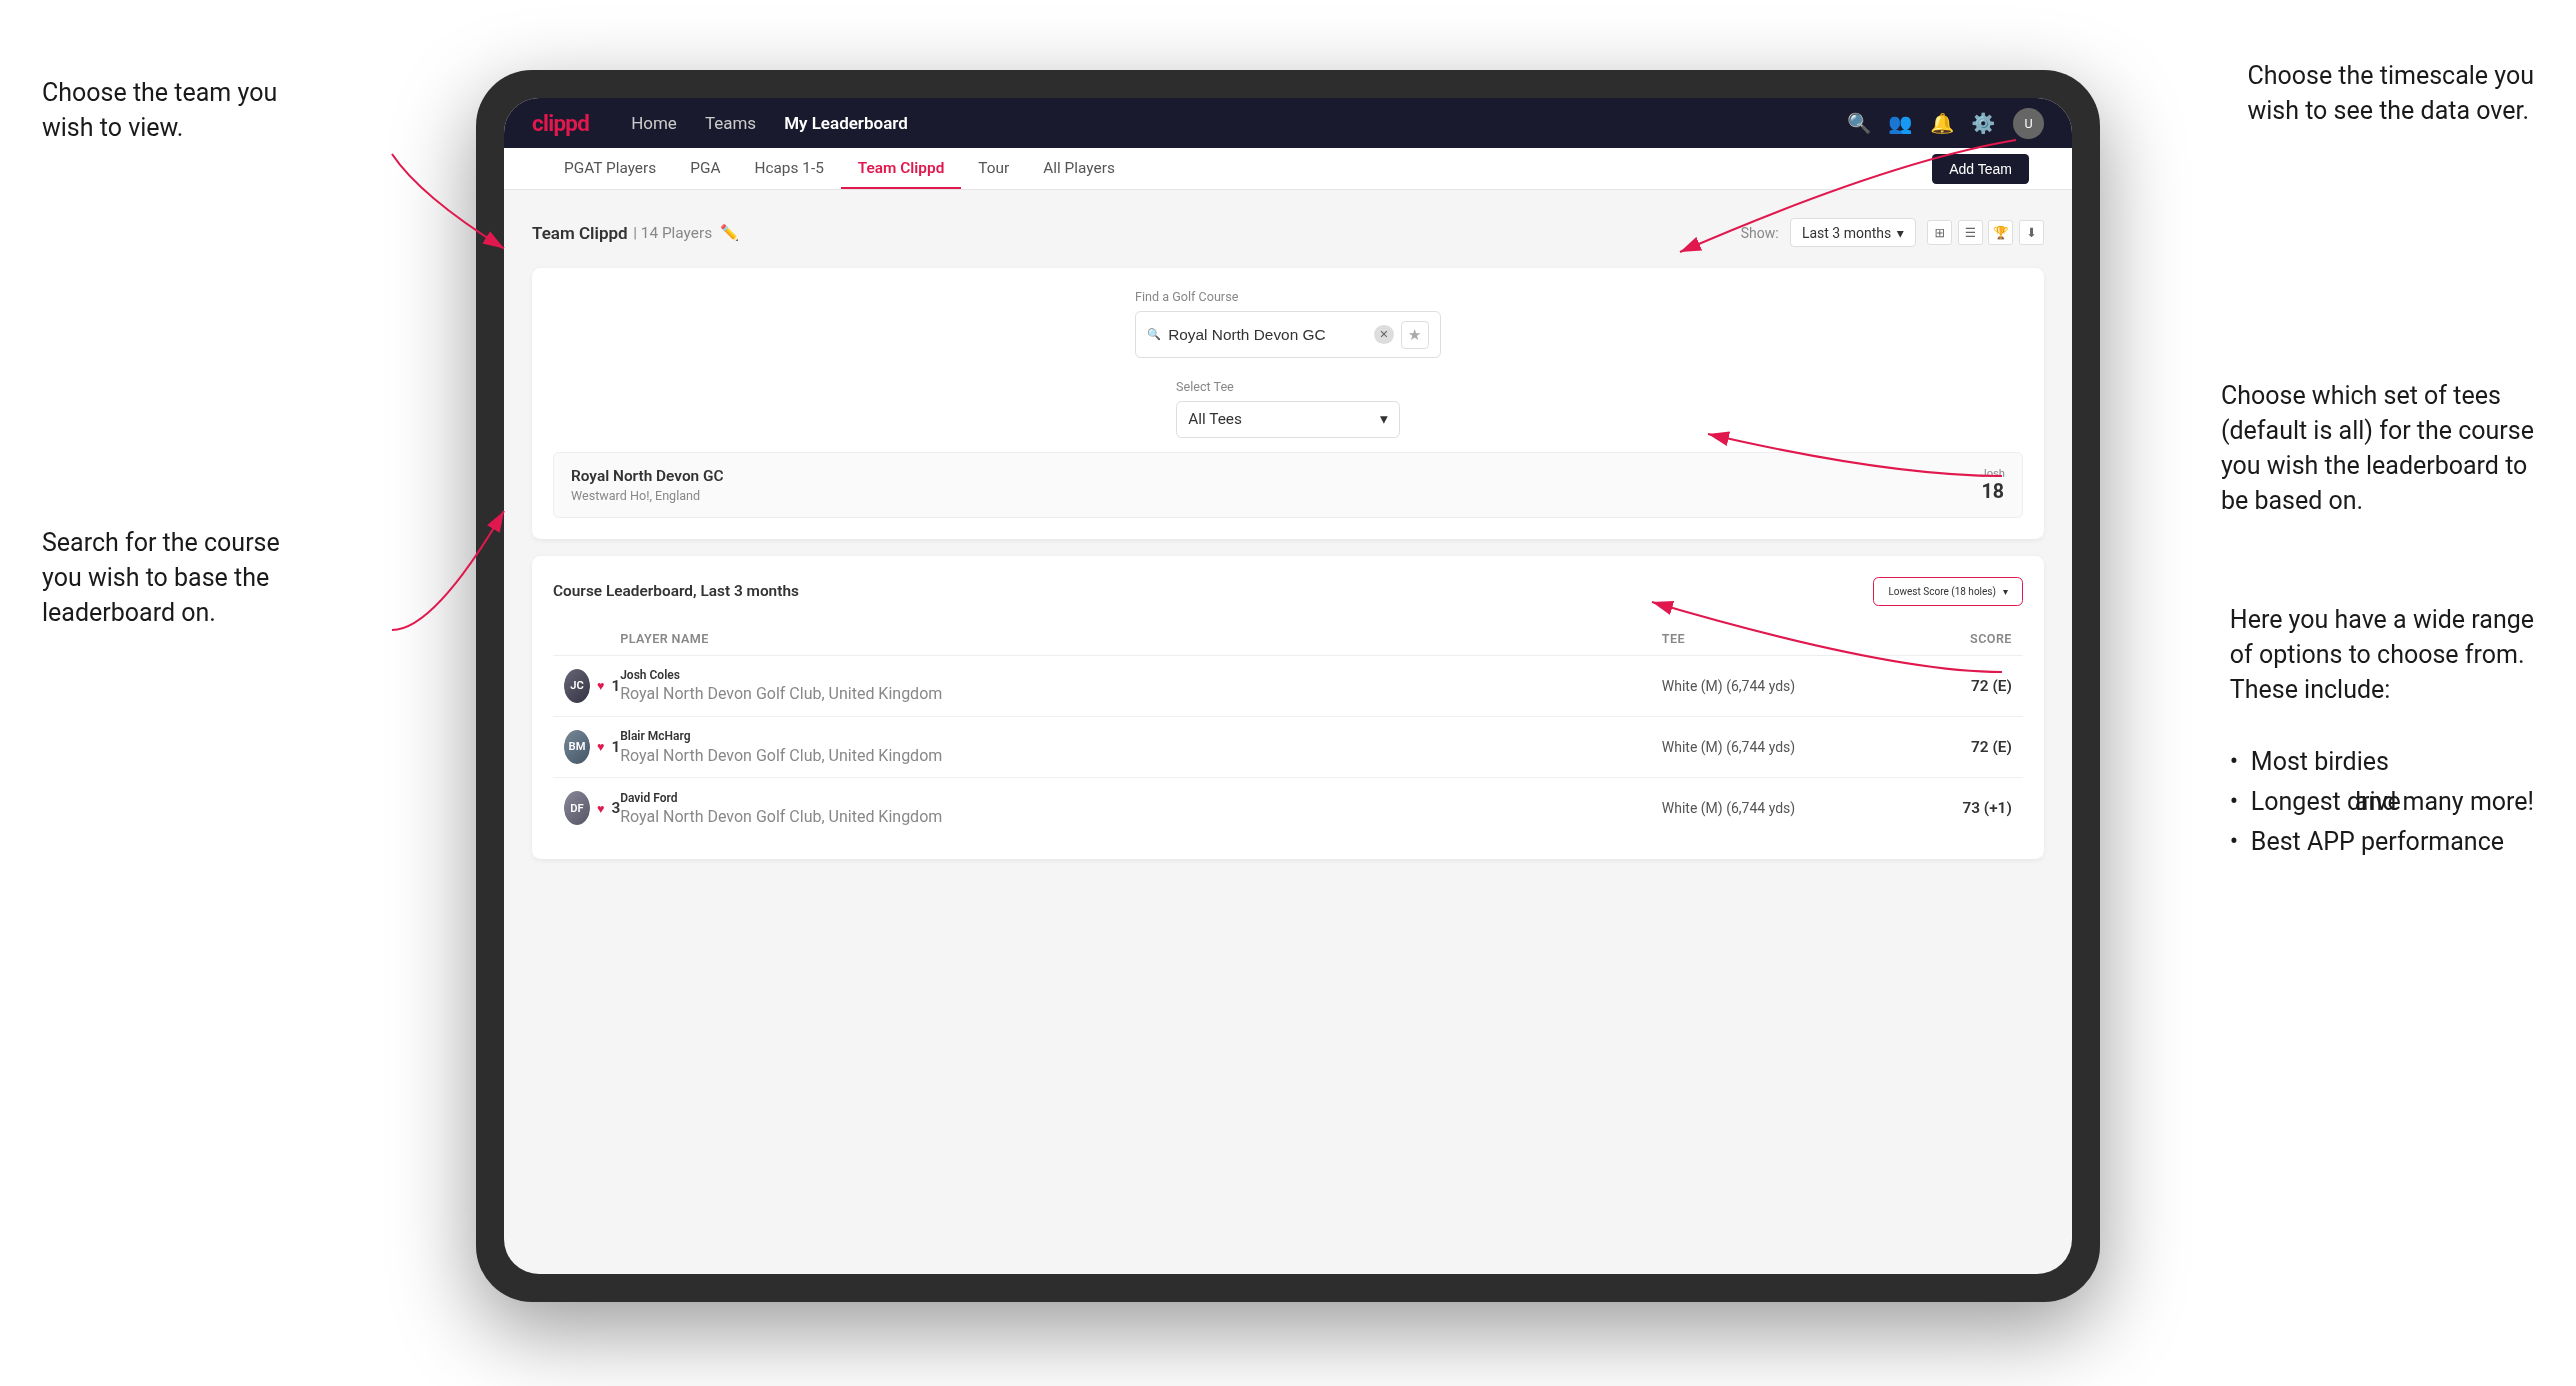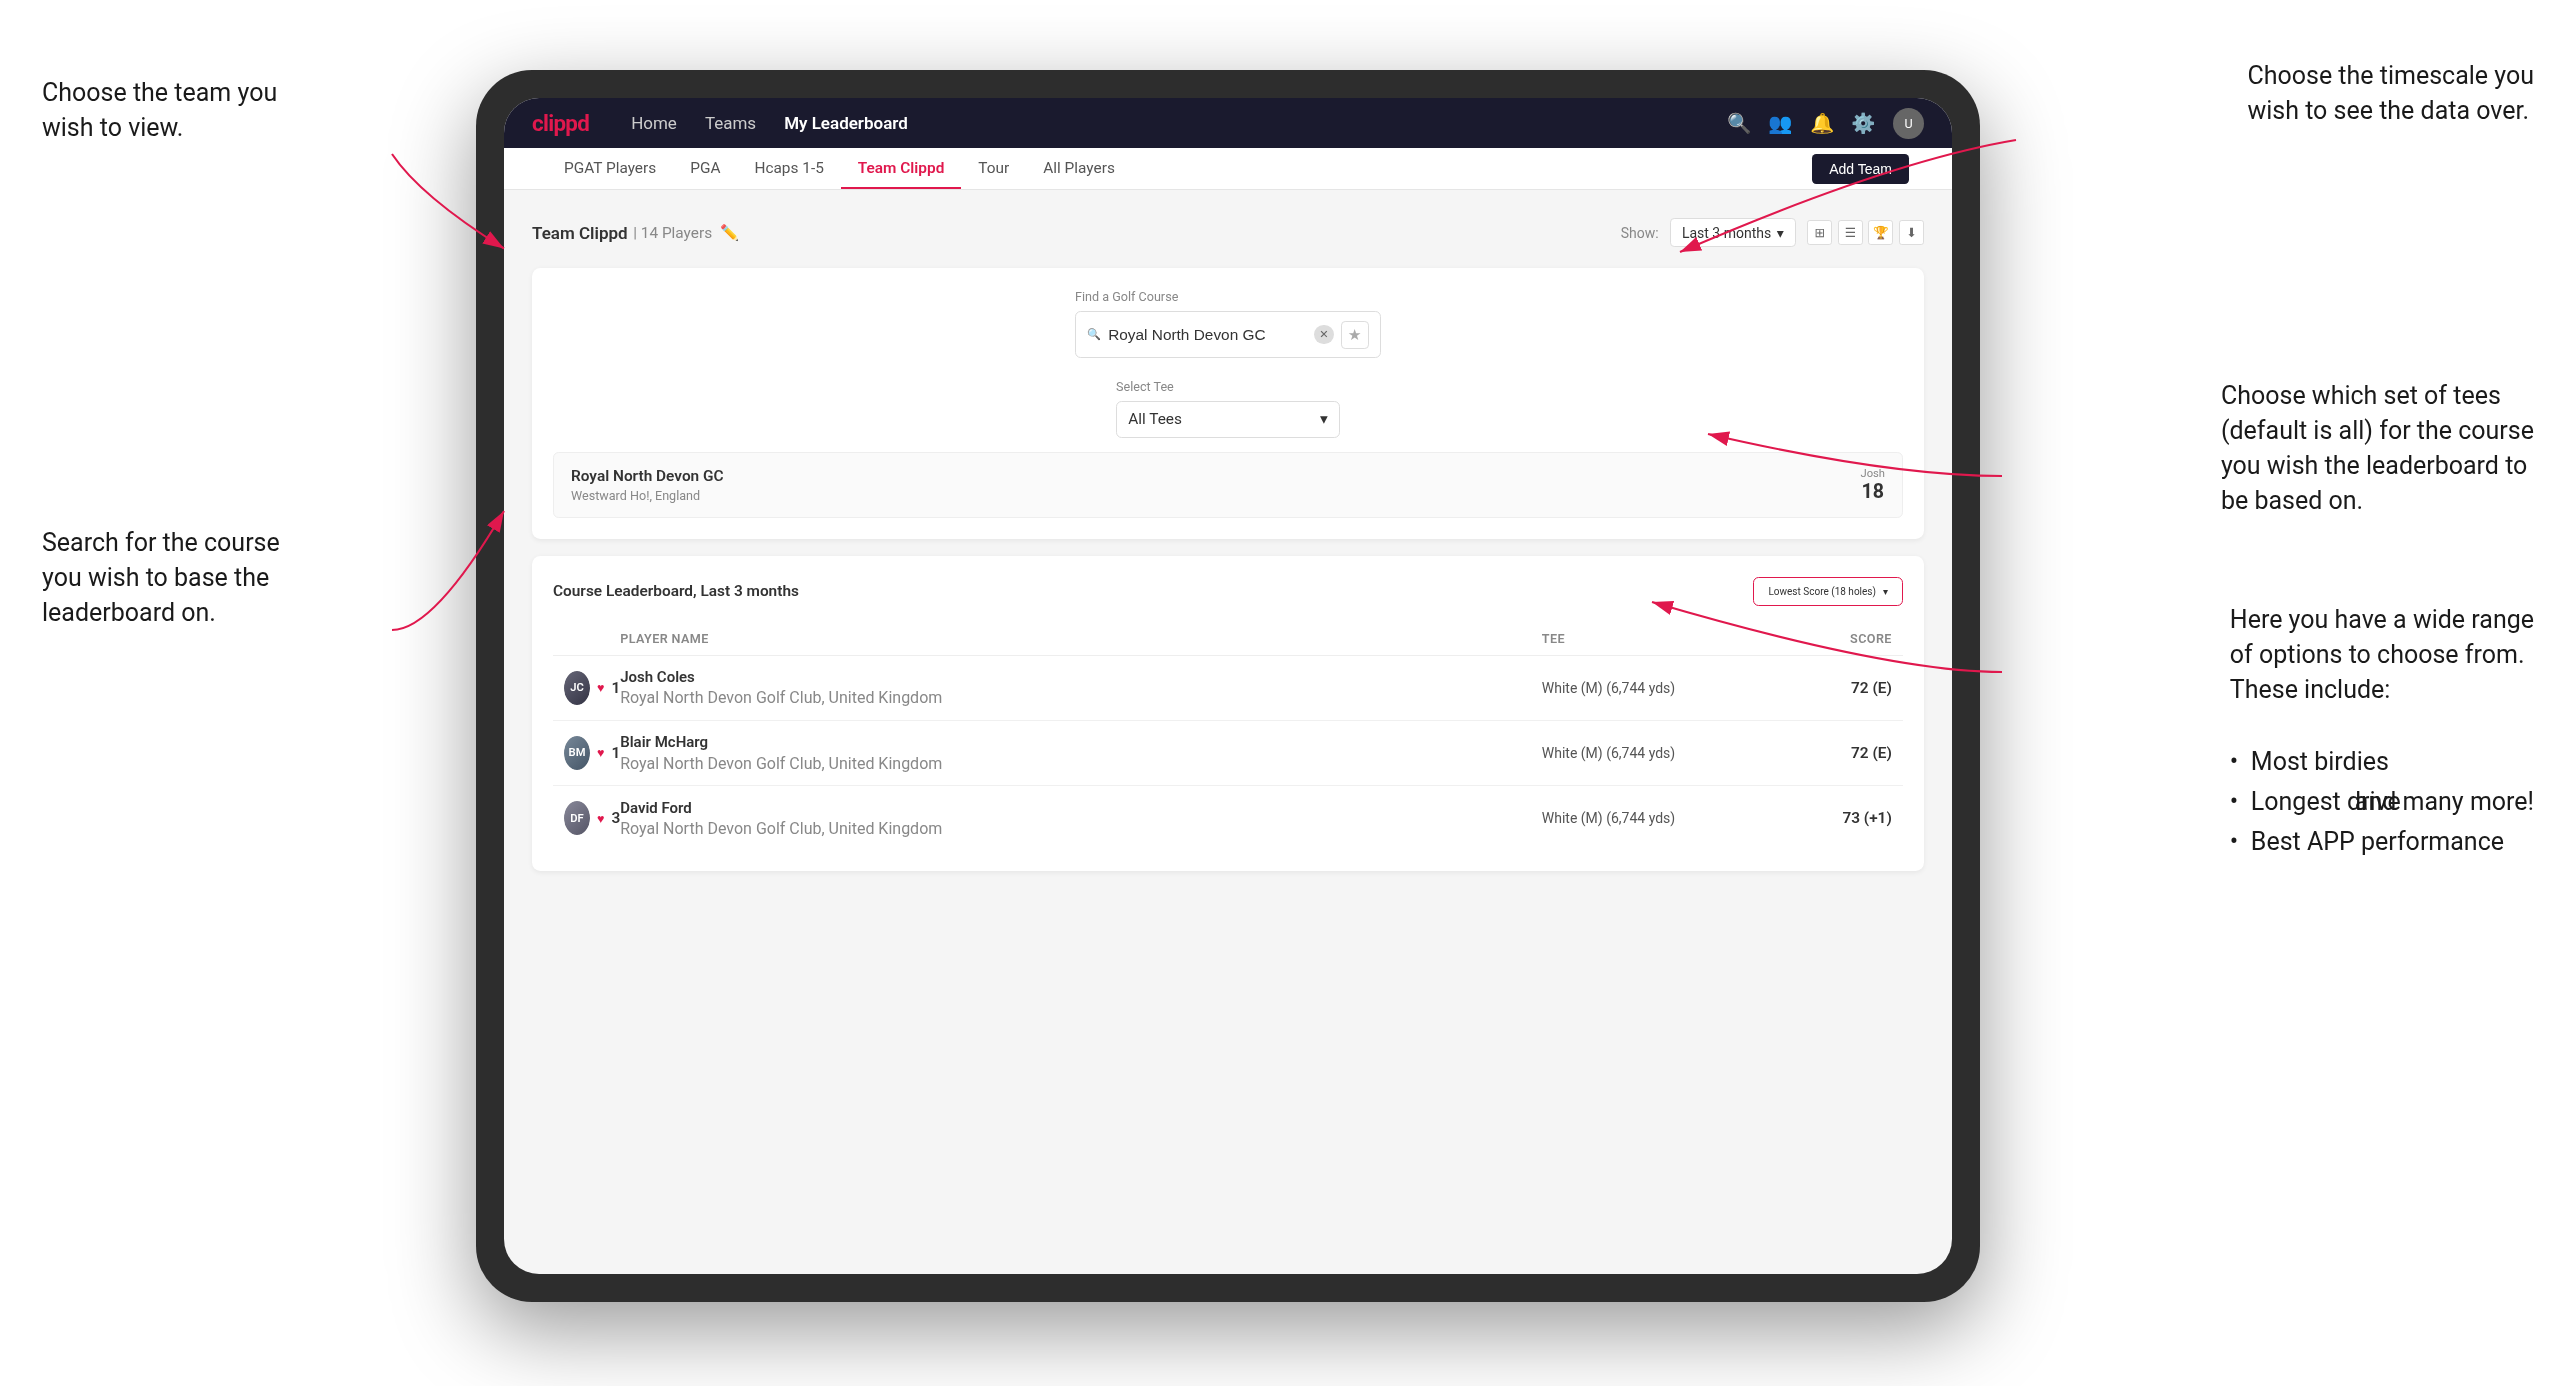--- a/index.html
+++ b/index.html
@@ -19,21 +19,21 @@
       color: #1a1a1a;
       line-height: 1.4;
       font-weight: 400;
     }
 
     
     .tablet-frame {
       position: absolute;
       left: 476px;
       top: 70px;
-      width: 1504px;
+      width: 1624px;
       height: 1232px;
       background: #2d2d2d;
       border-radius: 56px;
       box-shadow: 0 28px 84px rgba(0,0,0,0.4);
     }
 
     .tablet-screen {
       position: absolute;
       left: 28px;
       top: 28px;
@@ -444,21 +444,21 @@
 
     .rank-num {
       font-size: 15.4px;
       font-weight: 600;
       color: #333;
     }
 
     .player-info { }
 
     .player-name {
-      font-size: 15px;
+      font-size: 12px;
       font-weight: 600;
       color: #333;
     }
 
     .player-club {
       font-size: 16px;
       color: #888;
       margin-top: 2.1px;
     }
 

